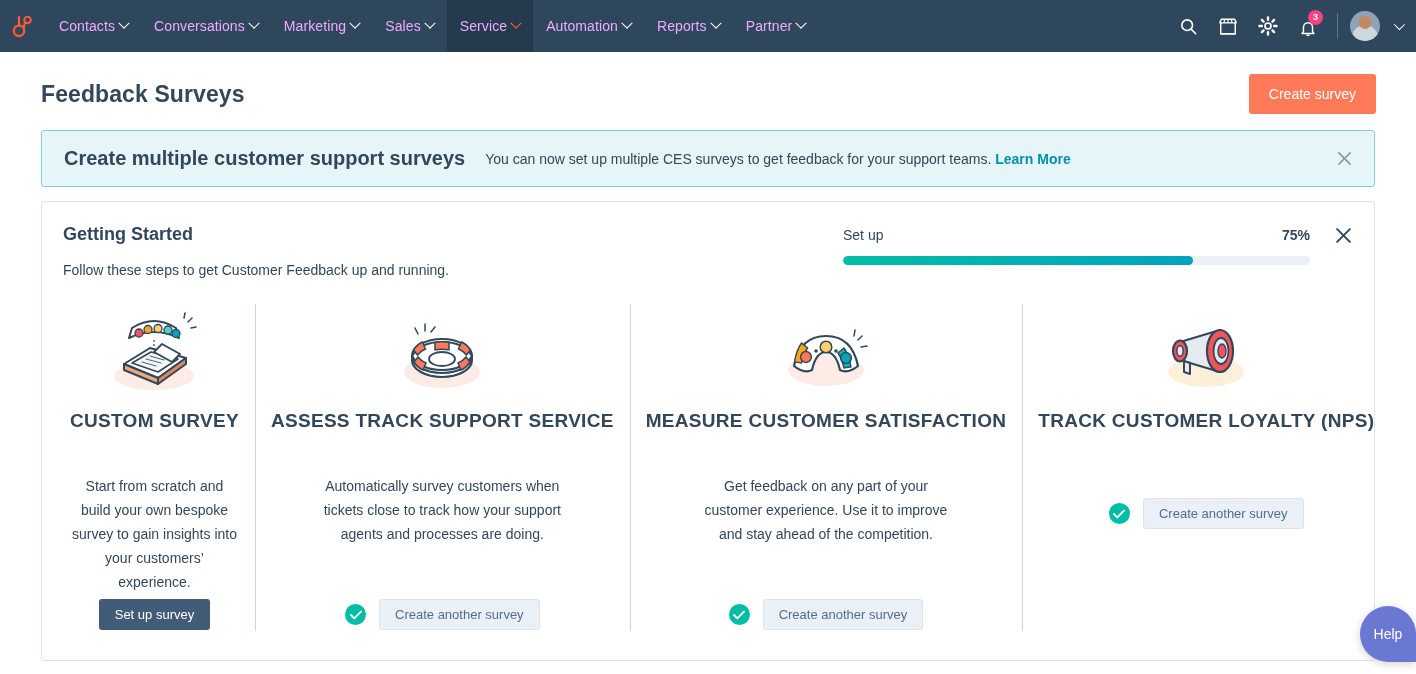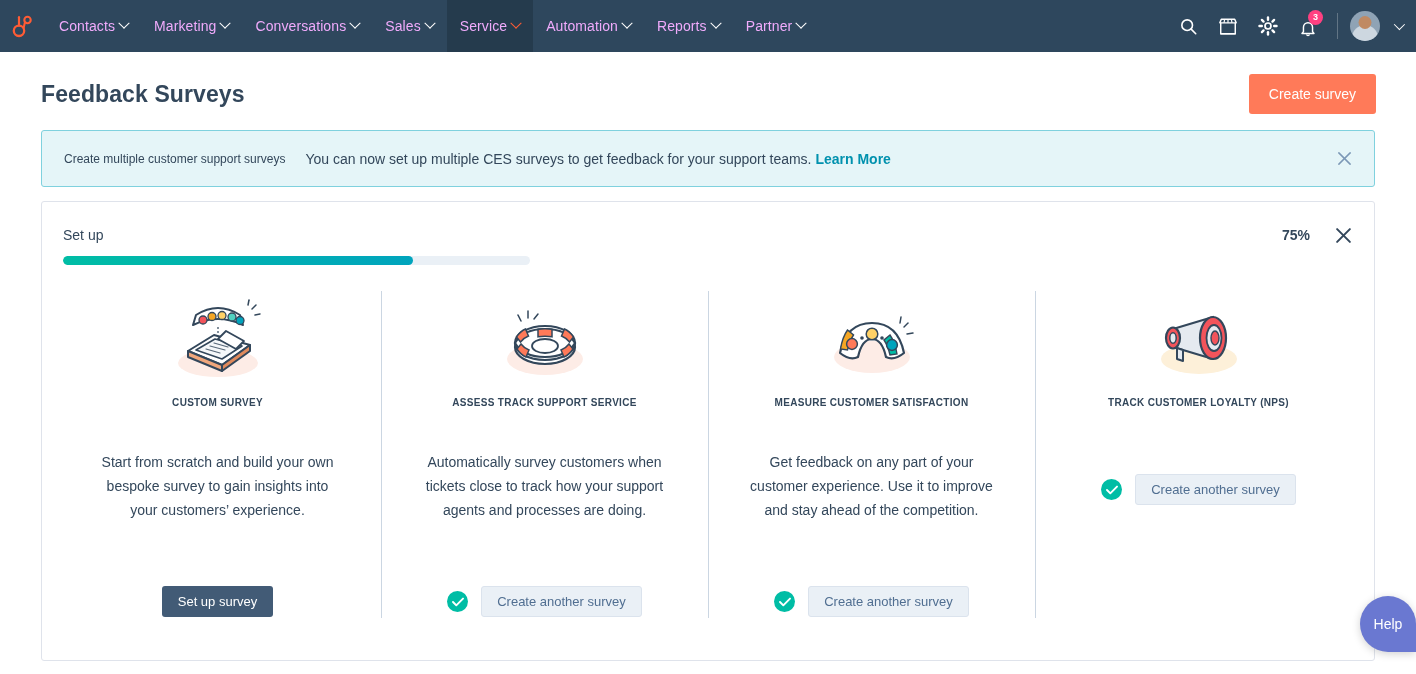--- a/index.html
+++ b/index.html
@@ -156,22 +156,22 @@
     background: #e5f5f8;
     border: 1px solid #7fd1de;
     border-radius: 3px;
     padding: 16px 20px 16px 22px;
     display: flex;
     align-items: center;
     gap: 20px;
     height: 57px;
   }
   .alert-title {
-    font-size: 12px;
-    font-weight: normal;
+    font-size: 20px;
+    font-weight: bold;
     color: #33475b;
     white-space: nowrap;
   }
   .alert-text {
     font-size: 14px;
     color: #33475b;
     flex: 1 1 auto;
   }
   .alert-link {
     color: #0091ae;
@@ -280,21 +280,21 @@
     background: #cbd6e2;
   }
   .step-illus {
     height: 92px;
     display: flex;
     align-items: flex-end;
     justify-content: center;
     margin-bottom: 14px;
   }
   .step-title {
-    font-size: 10px;
+    font-size: 19px;
     font-weight: bold;
     color: #33475b;
     letter-spacing: .3px;
     text-align: center;
     margin-bottom: 42px;
     white-space: nowrap;
   }
   .step-desc {
     font-size: 14px;
     color: #33475b;
@@ -337,21 +337,21 @@
     width: 21px; height: 21px;
     border-radius: 50%;
     background: #00bda5;
     display: flex; align-items: center; justify-content: center;
     flex: 0 0 auto;
   }
 
   .help-widget {
     position: absolute;
     right: 0px;
-    bottom: 22px;
+    bottom: 12px;
     width: 56px;
     height: 56px;
     background: #6a78d1;
     border-radius: 28px 28px 0 28px;
     color: #ffffff;
     font-size: 14px;
     display: flex;
     align-items: center;
     justify-content: center;
     cursor: pointer;
@@ -372,25 +372,25 @@
       <path d="M11.6 14 L12.9 8.6" stroke="#ff5c35" stroke-width="2.1" stroke-linecap="round"></path>
     </svg>
   </div>
 
   <div class="nav-items">
     <div class="nav-item">
       <span>Contacts</span>
       <span class="chev"></span>
     </div>
     <div class="nav-item">
+      <span>Conversations</span>
+      <span class="chev"></span>
+    </div>
+    <div class="nav-item">
       <span>Marketing</span>
-      <span class="chev"></span>
-    </div>
-    <div class="nav-item">
-      <span>Conversations</span>
       <span class="chev"></span>
     </div>
     <div class="nav-item">
       <span>Sales</span>
       <span class="chev"></span>
     </div>
     <div class="nav-item active">
       <span>Service</span>
       <span class="chev"></span>
     </div>
@@ -481,20 +481,24 @@
       <svg width="15" height="15" viewBox="0 0 16 16" aria-hidden="true">
         <line x1="2" y1="2" x2="14" y2="14" stroke="#7c98b6" stroke-width="1.6" stroke-linecap="round"></line>
         <line x1="14" y1="2" x2="2" y2="14" stroke="#7c98b6" stroke-width="1.6" stroke-linecap="round"></line>
       </svg>
     </div>
   </div>
 
   <div class="card">
 
     <div class="card-top">
+      <div class="card-top-left">
+        <div class="section-title">Getting Started</div>
+        <div class="section-sub">Follow these steps to get Customer Feedback up and running.</div>
+      </div>
 
       <div class="progress-wrap">
         <div class="progress-row">
           <span class="progress-label">Set up</span>
           <span class="progress-right">
             <span class="progress-pct">75%</span>
             <span class="card-close">
               <svg width="17" height="17" viewBox="0 0 16 16" aria-hidden="true">
                 <line x1="2" y1="2" x2="14" y2="14" stroke="#33475b" stroke-width="1.9" stroke-linecap="round"></line>
                 <line x1="14" y1="2" x2="2" y2="14" stroke="#33475b" stroke-width="1.9" stroke-linecap="round"></line>

